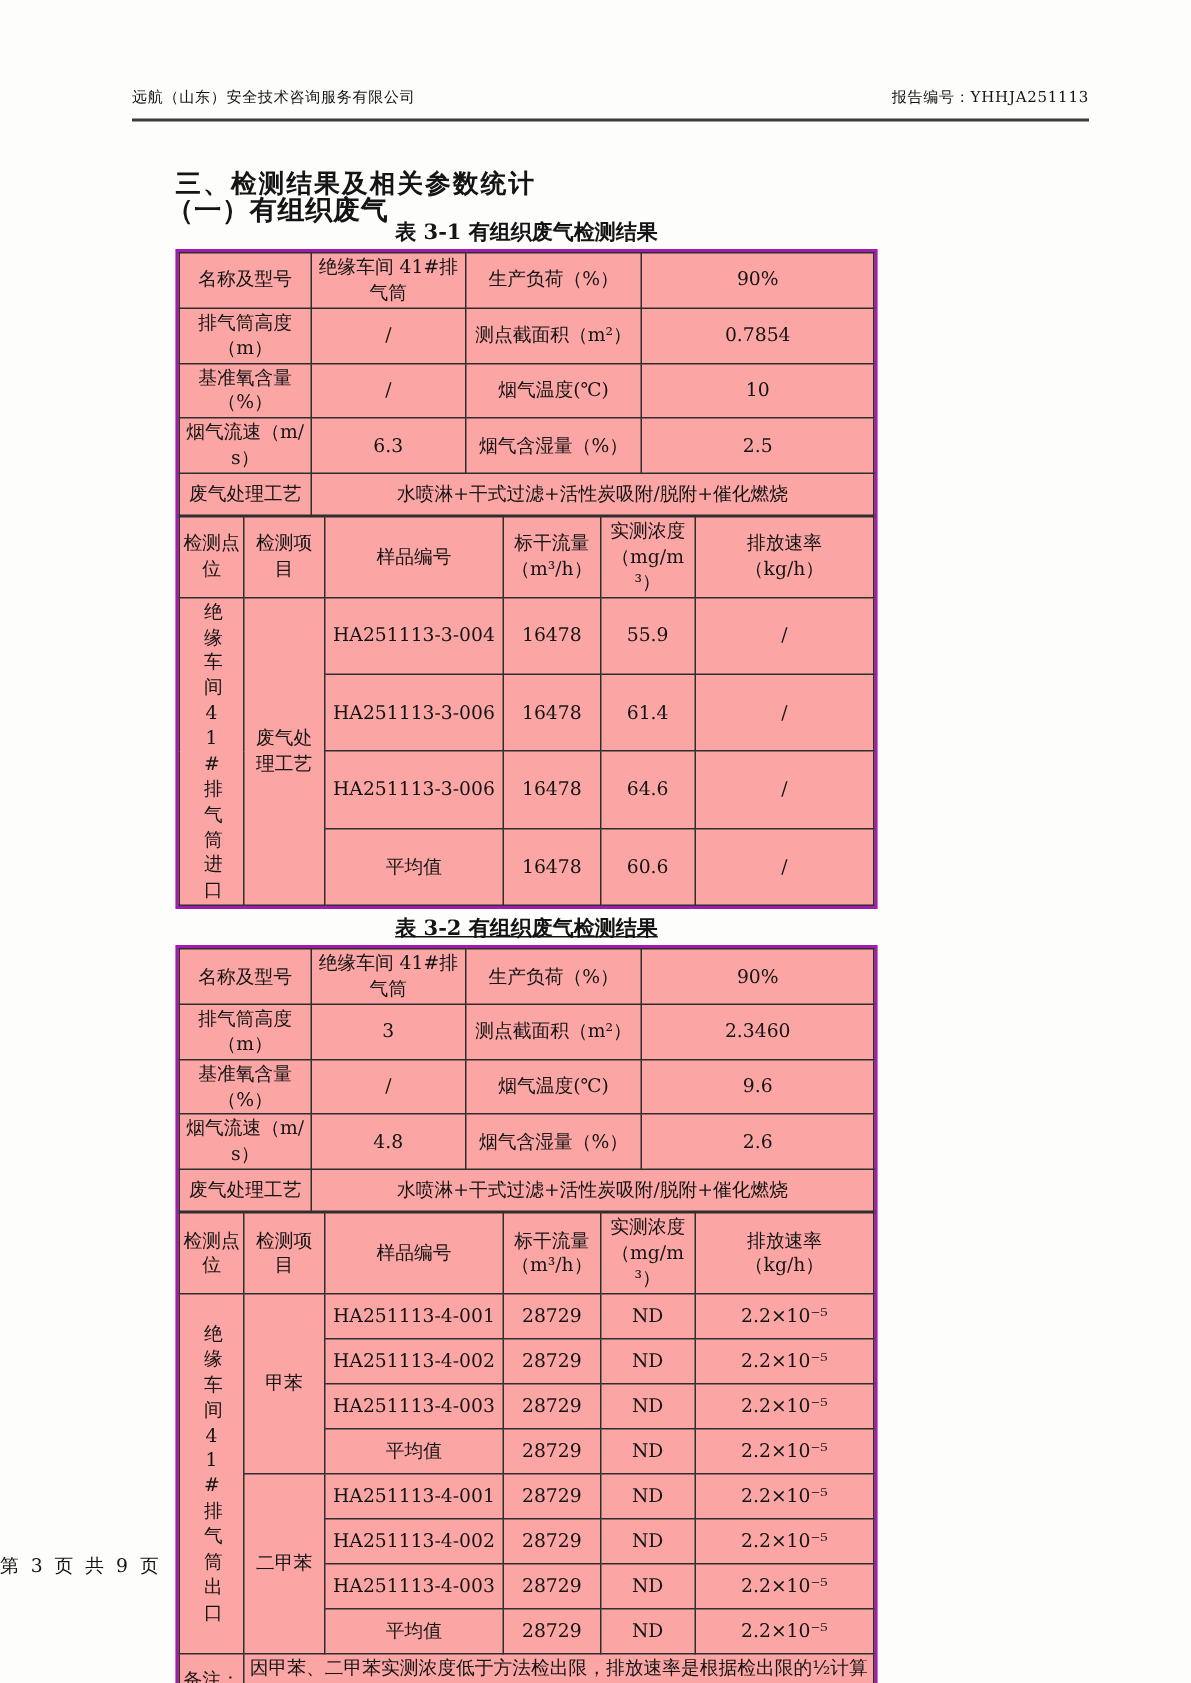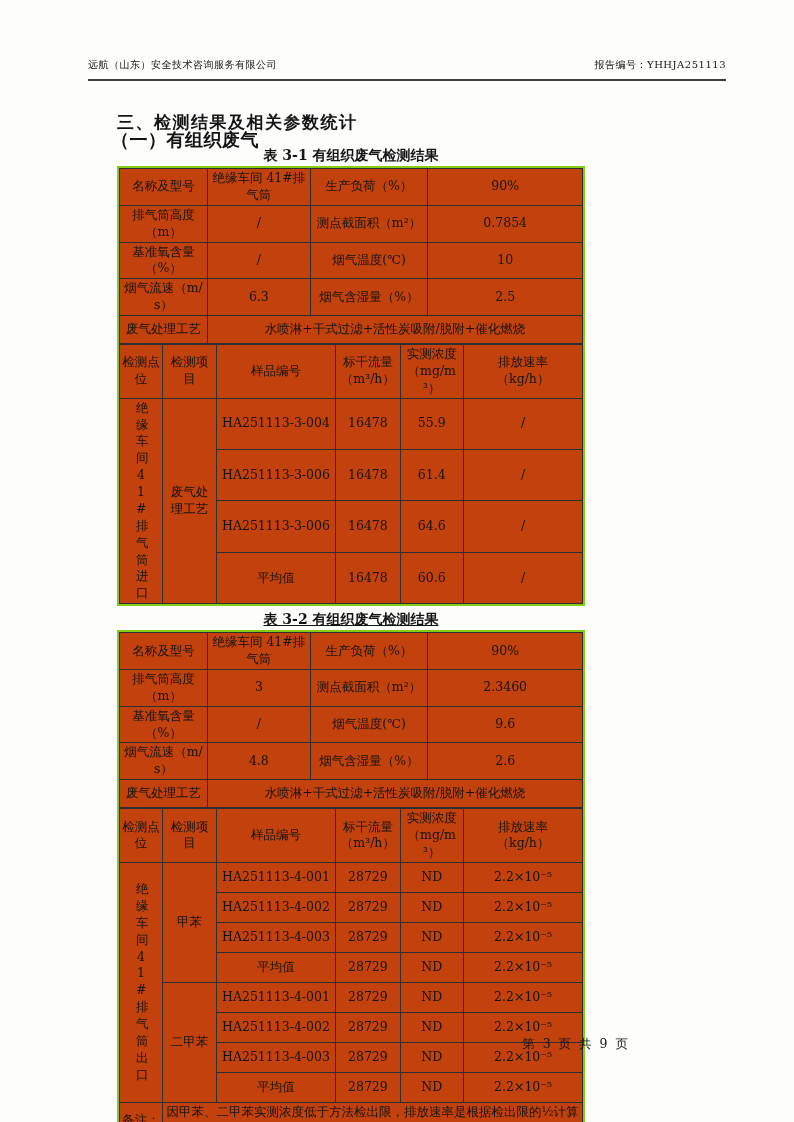--- a/index.html
+++ b/index.html
@@ -51,21 +51,21 @@
   }
   .table-title {
     text-align: center;
     font-size: 14px;
     font-weight: bold;
     height: 18px;
     line-height: 18px;
     margin-bottom: 2px;
   }
   .table-title.second { margin-top: 4px; text-decoration: underline; }
-  .tbl-wrap { border: 2px solid #84cc16; background: #c2410c; }
+  .tbl-wrap { border: 2px solid #a21caf; background: #fca5a5; }
   table.t {
     border-collapse: collapse;
     width: 100%;
     table-layout: fixed;
   }
   table.t td {
     border: 1px solid #2e2e2e;
     text-align: center;
     vertical-align: middle;
     font-size: 12.5px;
@@ -90,21 +90,21 @@
   .results col.r6 { width: 25.7%; }
   .results tr.hdr td { height: 48px; white-space: pre-line; }
   .results tr.data td { height: 30px; }
   .results tr.remark td { height: 31px; }
   .results td.loc { padding: 1px 16px; }
   
   .page-footer {
     position: absolute;
     top: 1036px; left: 0;
     width: 630px;
-    text-align: right;
+    text-align: left;
     font-size: 12.5px;
     letter-spacing: 2px;
   }
 </style>
 </head>
 <body>
 
 <div class="page">
 
   <div class="report-header">

